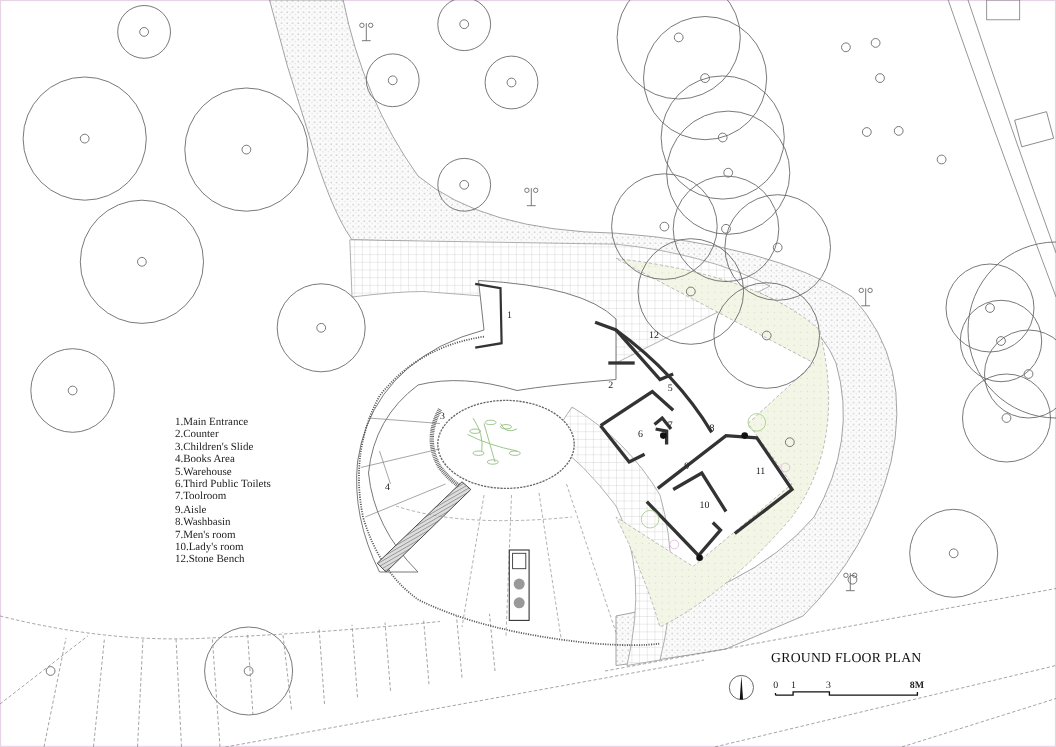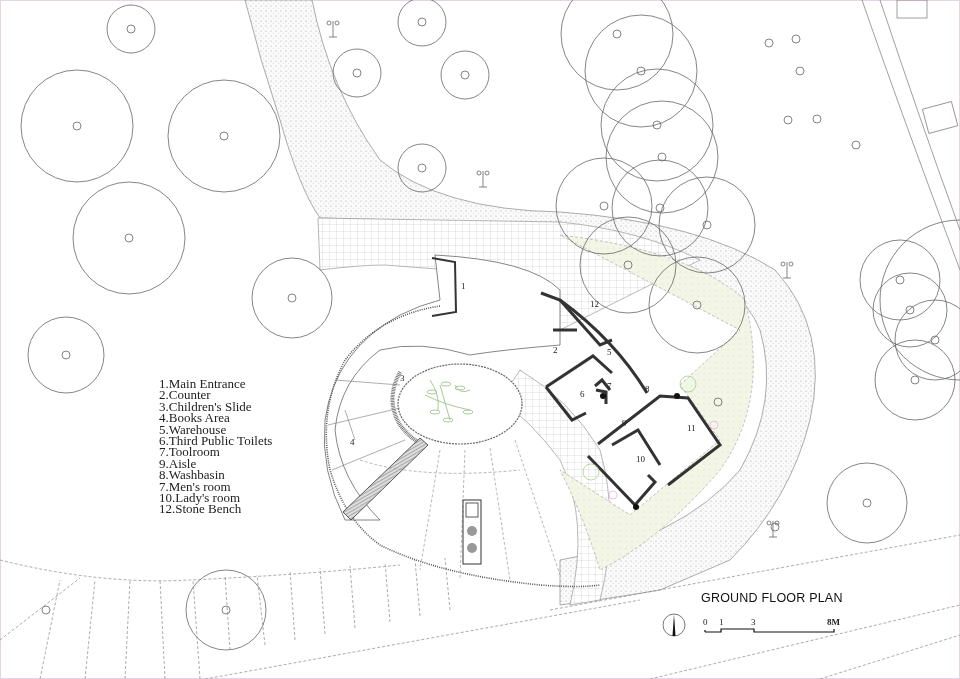--- a/index.html
+++ b/index.html
@@ -1,21 +1,21 @@
 <!DOCTYPE html>
 <html><head>
 <meta charset="utf-8">
 <style>
   html,body{margin:0;padding:0;background:#fff;}
   body{width:960px;height:679px;overflow:hidden;position:relative;font-family:"Liberation Serif",serif;}
   .frame{position:absolute;left:0;top:0;width:958px;height:677px;border:1px solid #e6d3e6;}
   svg.plan{position:absolute;left:0;top:0;}
-  .legend{position:absolute;left:159px;top:378px;font-family:"Liberation Serif",serif;font-size:13px;line-height:11.4px;color:#222;}
+  .legend{position:absolute;left:159px;top:378px;font-family:"Liberation Serif",serif;font-size:10px;line-height:11.4px;color:#222;}
   .legend div{white-space:nowrap;}
-  .title{position:absolute;left:701px;top:591px;font-family:Liberation Sans, sans-serif;font-size:12.5px;color:#111;letter-spacing:0.2px;}
+  .title{position:absolute;left:701px;top:591px;font-family:Liberation Serif, serif;font-size:12.5px;color:#111;letter-spacing:0.2px;}
   .scale-lbl{position:absolute;top:617px;font-family:"Liberation Serif",serif;font-size:9px;color:#222;}
   .room{position:absolute;font-family:"Liberation Serif",serif;font-size:9px;color:#222;}
 </style>
 </head>
 <body>
 
 <div class="frame"></div>
 
 <svg class="plan" width="960" height="679" viewBox="0 0 960 679">
   <defs>

